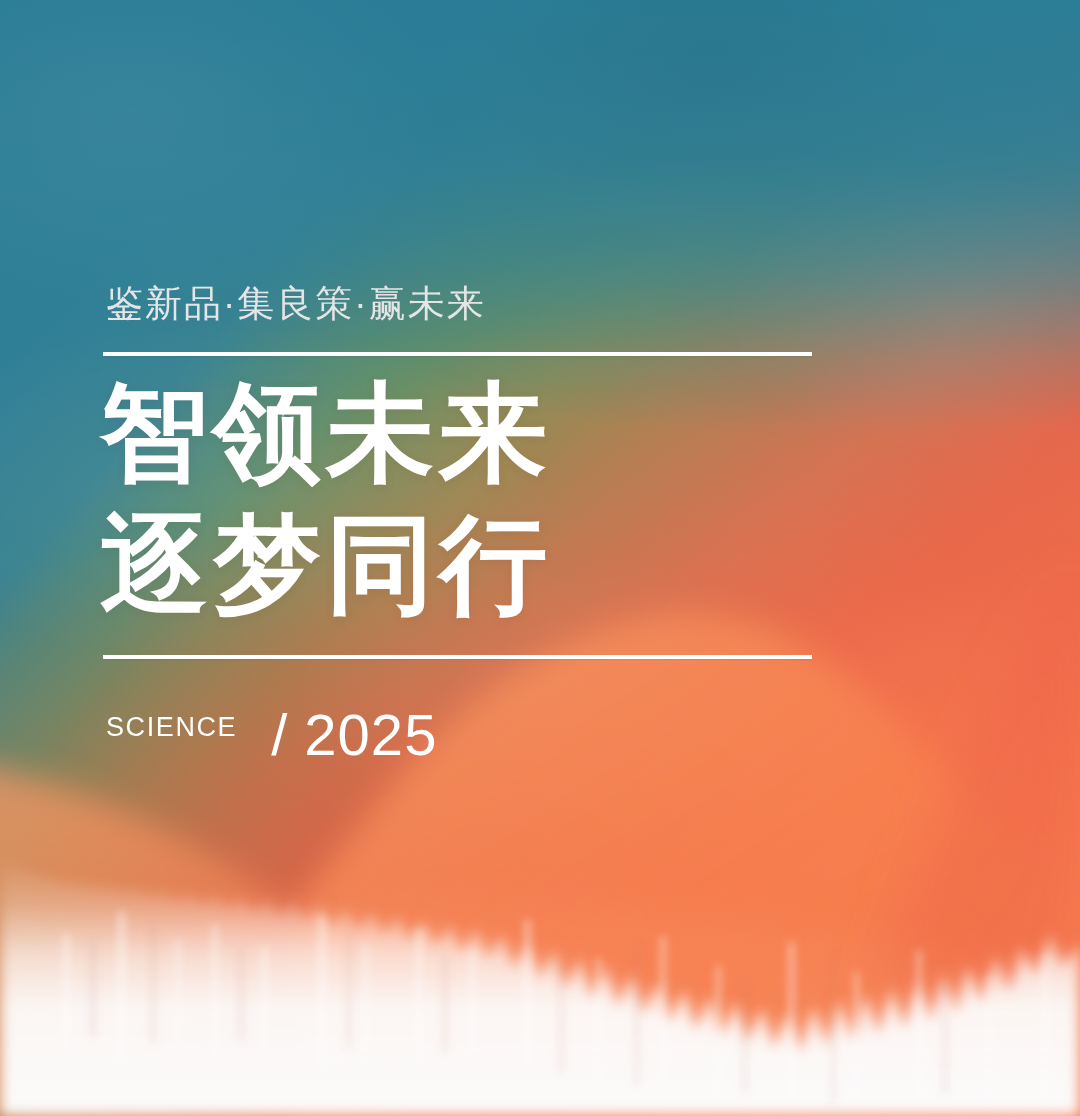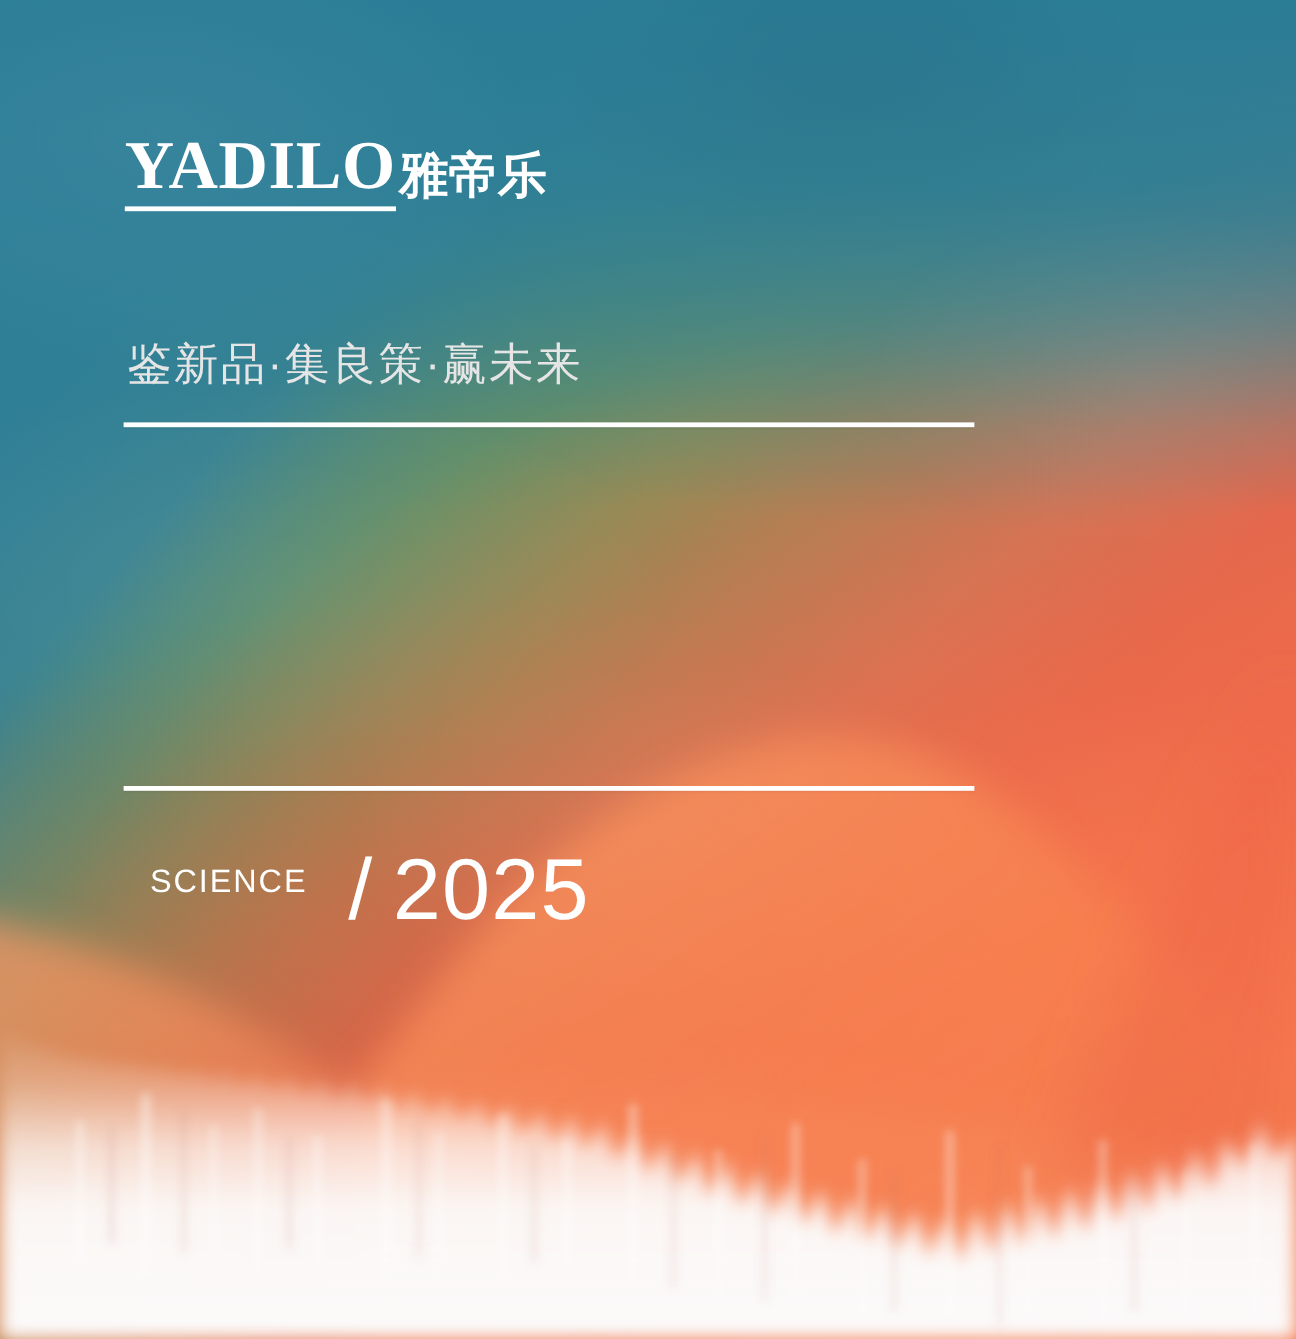--- a/index.html
+++ b/index.html
@@ -204,26 +204,25 @@
     display: flex;
     align-items: center;
     color: #ffffff;
     white-space: nowrap;
   }
   .sci-tech {
     font-size: 27px;
     font-weight: 300;
     line-height: 36px;
     letter-spacing: 1.6px;
-    margin-left: 19px;
   }
   .sci-tech span { display: block; }
   .year {
     margin-left: 34px;
-    font-size: 72px;
+    font-size: 58px;
     font-weight: 300;
     letter-spacing: 1px;
     line-height: 1;
     margin-top: 16px;
   }
   .year .slash { margin-right: 16px; }
 </style>
 </head>
 <body>
 
@@ -338,30 +337,28 @@
         <rect x="636" y="128" width="2" height="140" opacity="0.30"></rect>
         <rect x="744" y="158" width="2" height="120" opacity="0.30"></rect>
         <rect x="832" y="140" width="2" height="148" opacity="0.28"></rect>
         <rect x="944" y="166" width="2" height="112" opacity="0.30"></rect>
       </g>
     </svg>
   </div>
 
   <div class="content">
 
-    <div class="logo">
-      <span class="logo-latin">YADILO</span>
-      <span class="logo-cn">雅帝乐</span>
-    </div>
 
     <div class="subtitle">鉴新品·集良策·赢未来</div>
 
     <div class="rule rule-top"></div>
 
     <div class="headline">
+      <span class="headline-line">智领未来</span>
+      <span class="headline-line">逐梦同行</span>
     </div>
 
     <div class="rule rule-bottom"></div>
 
     <div class="footer">
       <div class="sci-tech">
         <span>SCIENCE</span>
       </div>
       <div class="year">
         <span class="slash">/</span><span>2025</span>

